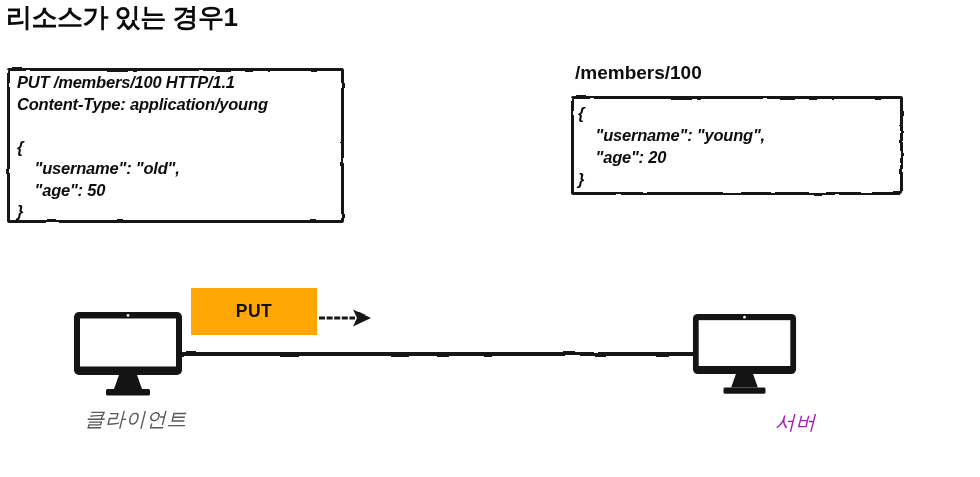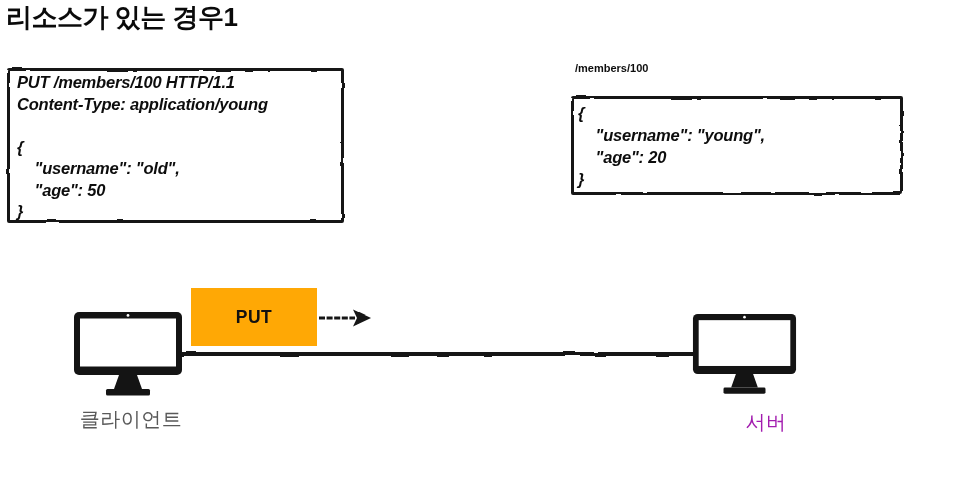--- a/index.html
+++ b/index.html
@@ -68,21 +68,21 @@
     padding: 6px 0 0 7px;
   }
   .resource-box .code-line {
     line-height: 22px;
     min-height: 22px;
   }
   .resource-path {
     position: absolute;
     left: 575px;
     top: 62px;
-    font-size: 11px;
+    font-size: 19px;
     font-weight: 700;
     color: #0d0d0d;
     white-space: pre;
   }
   .monitor {
     position: absolute;
   }
   .client-monitor {
     left: 73px;
     top: 312px;
@@ -102,21 +102,21 @@
     width: 514px;
     height: 3.5px;
     background: #151515;
     filter: url(#rough);
   }
   .put-box {
     position: absolute;
     left: 191px;
     top: 288px;
     width: 126px;
-    height: 58px;
+    height: 47px;
     background: #FFA805;
     display: flex;
     align-items: center;
     justify-content: center;
   }
   .put-box span {
     font-size: 17.5px;
     font-weight: 700;
     color: #111111;
     letter-spacing: 0.5px;
@@ -126,22 +126,23 @@
     left: 317px;
     top: 306px;
     width: 56px;
     height: 24px;
     filter: url(#rough);
   }
   .endpoint-label {
     position: absolute;
     font-size: 20px;
     color: #595959;
-    text-align: center;
+    text-align: right;
     letter-spacing: 0.5px;
+    font-style: italic;
   }
   .client-label {
     left: 75px;
     top: 406px;
     width: 112px;
   }
   .server-label {
     left: 716px;
     top: 409px;
     width: 100px;

